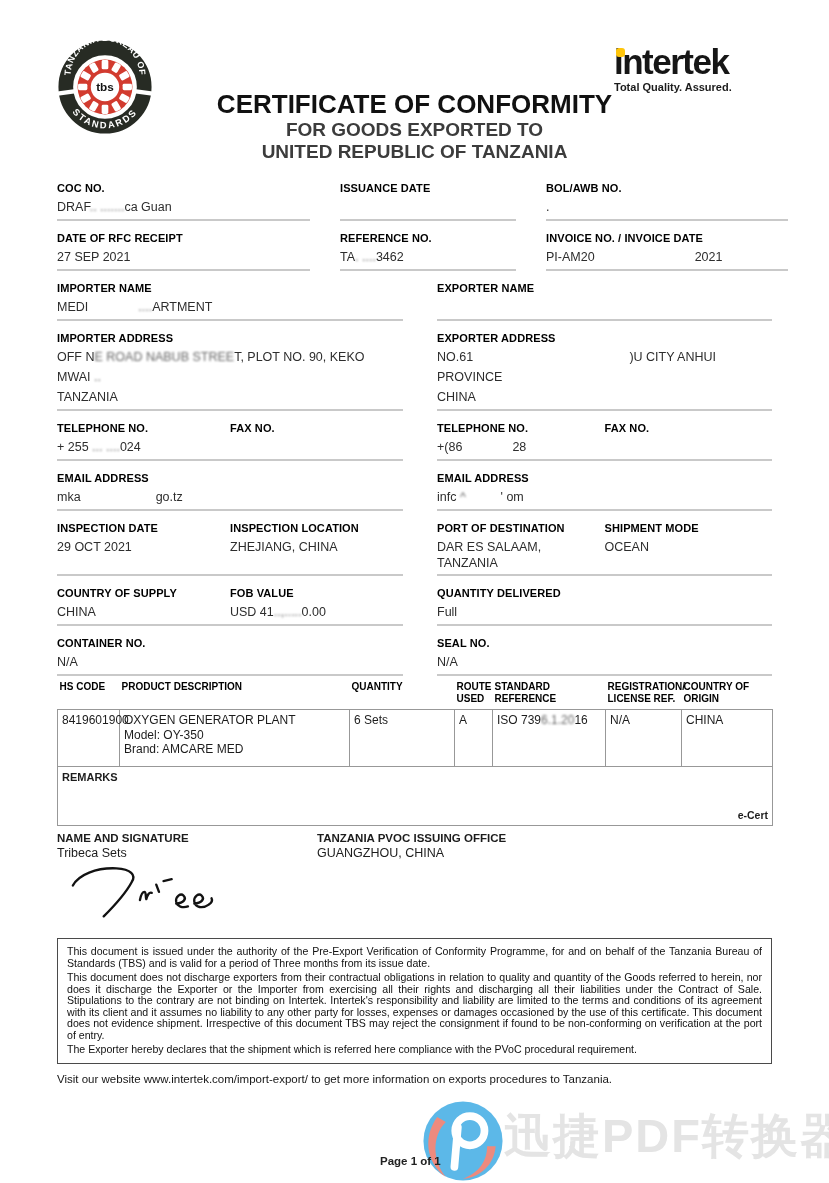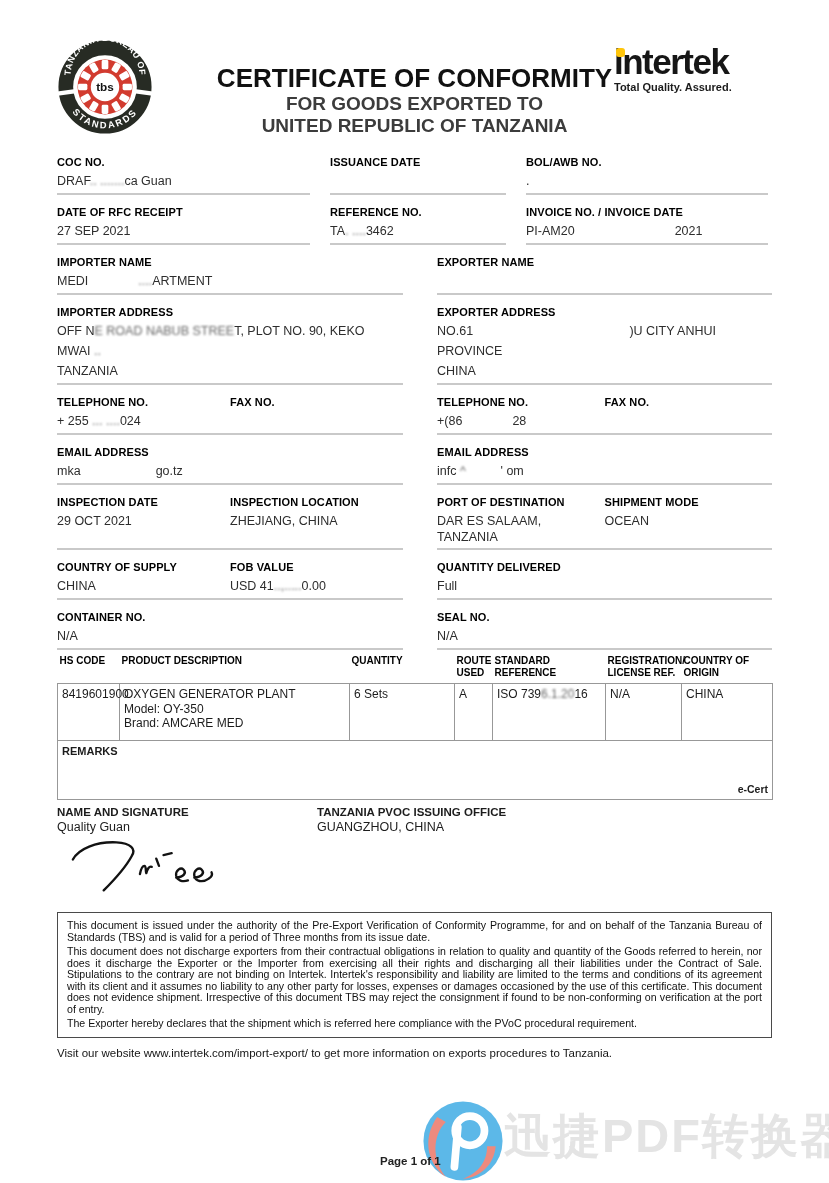--- a/index.html
+++ b/index.html
@@ -1,35 +1,35 @@
 <!DOCTYPE html>
 <html><head>
 <meta charset="utf-8">
 <style>
   html,body{margin:0;padding:0;background:#fff;}
   .page{position:relative;width:829px;height:1183px;background:#fff;overflow:hidden;
         font-family:"Liberation Sans",sans-serif;color:#1c1c1c;}
-  .content{padding:63px 57px 0 57px;}
+  .content{padding:89px 57px 0 57px;}
 
   
   .tbs-logo{position:absolute;left:56px;top:38px;width:98px;height:98px;}
   .intertek{position:absolute;right:55px;top:44px;width:160px;text-align:left;}
   .itk-word{position:relative;font-weight:bold;font-size:35px;letter-spacing:-1.5px;
             color:#161616;line-height:36px;}
   .itk-dot{position:absolute;left:2px;top:4px;width:9px;height:9px;border-radius:3px;background:#ffc50a;}
   .itk-tag{font-weight:bold;font-size:11px;color:#1b1b1b;margin-top:1px;}
 
   
   .title{text-align:center;margin-bottom:14px;}
   .title .t1{font-size:26px;font-weight:bold;color:#111;line-height:30px;}
   .title .t2,.title .t3{font-size:19px;font-weight:bold;color:#3c3c3c;line-height:22px;text-align:center;}
 
   
   .frow{display:grid;margin-bottom:6px;}
-  .cols3{grid-template-columns:253px 176px 242px;column-gap:20px;}
+  .cols3{grid-template-columns:253px 176px 242px;column-gap:30px;}
   .colsHalf{grid-template-columns:346px 335px;column-gap:34px;}
   .half2{display:grid;grid-template-columns:1fr 1fr;}
   .f{border-bottom:2px solid #c9c9c9;}
   .lab{font-weight:bold;font-size:11px;color:#000;padding-top:5px;letter-spacing:.1px;}
   .val{font-size:12.5px;color:#2d2d2d;padding:5px 0 3px 0;min-height:17px;line-height:16px;}
   .seg-blur{filter:blur(1.3px);color:#666;}
   .seg-gap-sm{display:inline-block;width:2.5em;}
   .seg-gap-md{display:inline-block;width:4em;}
   .seg-gap-lg{display:inline-block;width:6em;}
   .seg-gap-xl{display:inline-block;width:8em;}
@@ -300,21 +300,21 @@
             <div class="remarks-label">REMARKS</div>
             <div class="ecert">e-Cert</div>
           </td>
         </tr>
       </tbody>
     </table>
 
     <div class="sigblock">
       <div>
         <div class="sig-label">NAME AND SIGNATURE</div>
-        <div class="sig-value">Quality Guan</div>
+        <div class="sig-value">Tribeca Sets</div>
         <svg class="scribble" width="172" height="58" viewBox="0 0 180 64">
           <g fill="none" stroke="#121212" stroke-width="2.6" stroke-linecap="round" stroke-linejoin="round">
             <path d="M6,26 C12,14 32,6 54,7 C70,8 76,14 71,22 C64,35 50,50 40,60"></path>
             <path d="M80,42 c1,-5 3,-9 5,-9 c2,0 1,5 2,8 c1,-4 3,-8 6,-7"></path>
             <path d="M98,25 l3,8"></path>
             <path d="M106,21 l9,-2"></path>
             <path d="M120,46 c8,-1 12,-5 8,-9 c-3,-3 -9,1 -8,7 c1,5 7,7 13,5"></path>
             <path d="M140,46 c8,-1 12,-5 8,-9 c-3,-3 -9,1 -8,7 c1,6 9,8 16,3 c3,-2 4,-5 3,-7"></path>
           </g>
         </svg>

